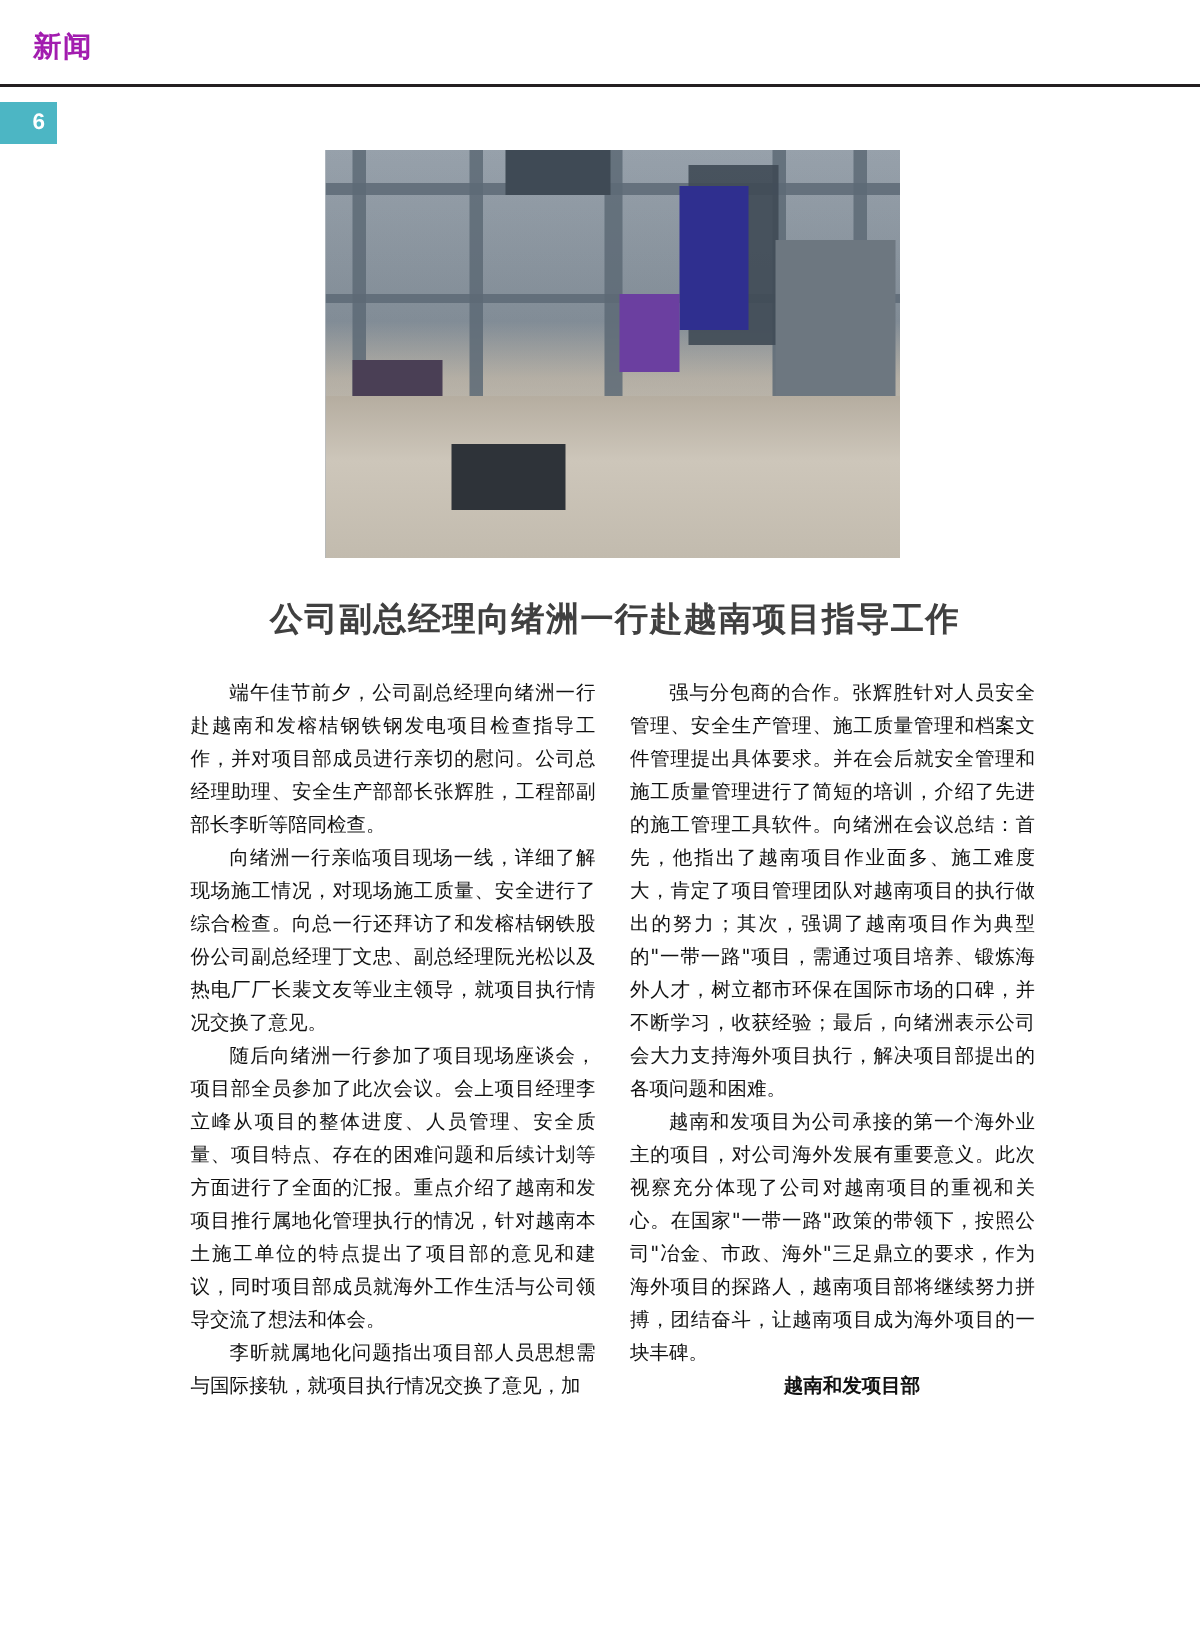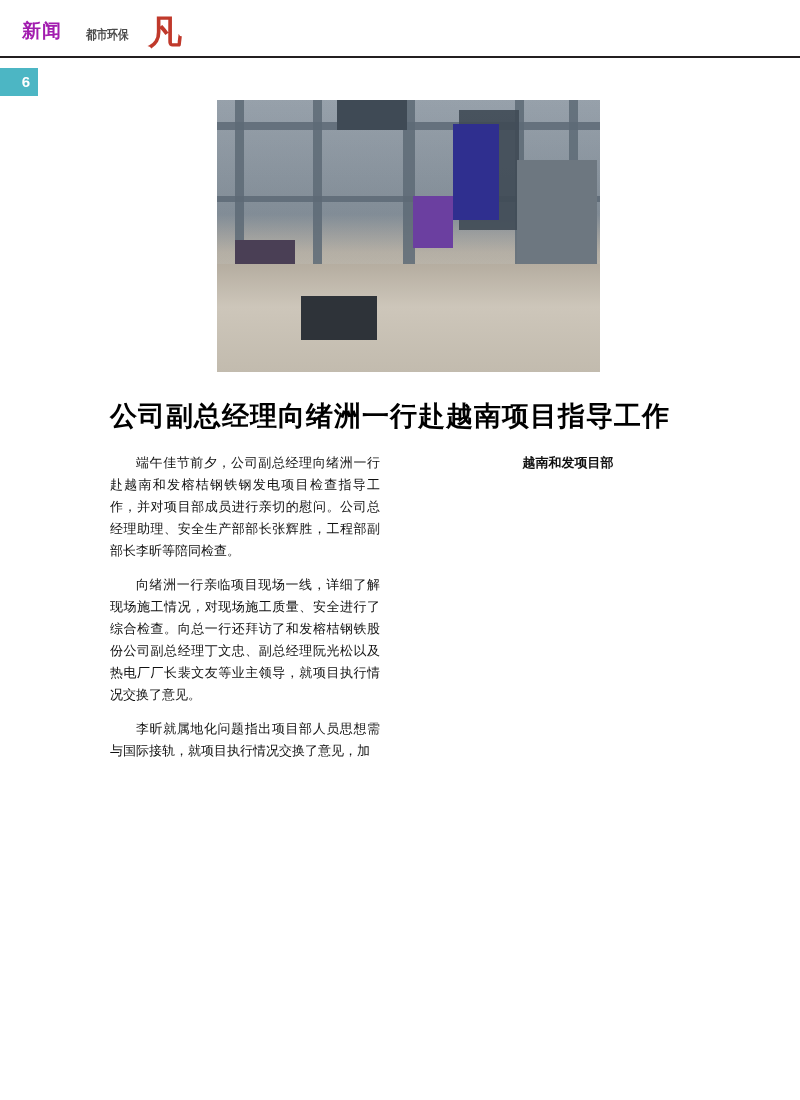--- a/index.html
+++ b/index.html
@@ -141,24 +141,25 @@
     width: 20px;
     height: 74px;
   }
 
   
   .headline {
     position: absolute;
     left: 110px;
     top: 398px;
     width: 600px;
-    font-size: 27px;
+    text-align: center;
+    font-size: 22px;
     font-weight: bold;
     letter-spacing: 1px;
-    color: #000000;
+    color: #404040;
     font-family: "DejaVu Sans", sans-serif;
   }
 
   
   .columns {
     position: absolute;
     left: 110px;
     top: 452px;
     width: 580px;
     height: 560px;
@@ -166,46 +167,40 @@
   .col {
     position: absolute;
     top: 0;
     width: 270px;
     font-size: 13px;
     line-height: 22px;
     color: #111111;
     text-align: justify;
     font-family: "DejaVu Sans", sans-serif;
   }
-  .col.left { left: 0; }
+  .col.left { left: 17px; }
   .col.right { left: 310px; }
   .col p {
     margin: 0 0 0 0;
     text-indent: 2em;
   }
-  .col p + p { margin-top: 12px; }
+  .col p + p { margin-top: 0px; }
   .signature {
     margin-top: 16px;
     text-align: center;
     font-weight: bold;
     font-size: 13px;
     text-indent: 0;
   }
 </style>
 </head>
 <body>
 
 <div class="header">
   <div class="header-section">新闻</div>
-  <div class="header-logo">
-    <div class="header-logo-text">都市环保</div>
-    <div class="header-logo-mark">
-      <span class="accent">凡</span>
-    </div>
-  </div>
   <div class="header-rule"></div>
 </div>
 
 <div class="page-tab">
   <span>6</span>
 </div>
 
 <div class="photo-wrap">
   <div class="photo">
     <div class="beam vert" style="left:18px;"></div>
@@ -232,18 +227,21 @@
     <div class="worker" style="left:262px;"></div>
   </div>
 </div>
 
 <div class="headline">公司副总经理向绪洲一行赴越南项目指导工作</div>
 
 <div class="columns">
   <div class="col left">
     <p>端午佳节前夕，公司副总经理向绪洲一行赴越南和发榕桔钢铁钢发电项目检查指导工作，并对项目部成员进行亲切的慰问。公司总经理助理、安全生产部部长张辉胜，工程部副部长李昕等陪同检查。</p>
     <p>向绪洲一行亲临项目现场一线，详细了解现场施工情况，对现场施工质量、安全进行了综合检查。向总一行还拜访了和发榕桔钢铁股份公司副总经理丁文忠、副总经理阮光松以及热电厂厂长裴文友等业主领导，就项目执行情况交换了意见。</p>
+    <p>随后向绪洲一行参加了项目现场座谈会，项目部全员参加了此次会议。会上项目经理李立峰从项目的整体进度、人员管理、安全质量、项目特点、存在的困难问题和后续计划等方面进行了全面的汇报。重点介绍了越南和发项目推行属地化管理执行的情况，针对越南本土施工单位的特点提出了项目部的意见和建议，同时项目部成员就海外工作生活与公司领导交流了想法和体会。</p>
     <p>李昕就属地化问题指出项目部人员思想需与国际接轨，就项目执行情况交换了意见，加</p>
   </div>
   <div class="col right">
+    <p>强与分包商的合作。张辉胜针对人员安全管理、安全生产管理、施工质量管理和档案文件管理提出具体要求。并在会后就安全管理和施工质量管理进行了简短的培训，介绍了先进的施工管理工具软件。向绪洲在会议总结：首先，他指出了越南项目作业面多、施工难度大，肯定了项目管理团队对越南项目的执行做出的努力；其次，强调了越南项目作为典型的"一带一路"项目，需通过项目培养、锻炼海外人才，树立都市环保在国际市场的口碑，并不断学习，收获经验；最后，向绪洲表示公司会大力支持海外项目执行，解决项目部提出的各项问题和困难。</p>
+    <p>越南和发项目为公司承接的第一个海外业主的项目，对公司海外发展有重要意义。此次视察充分体现了公司对越南项目的重视和关心。在国家"一带一路"政策的带领下，按照公司"冶金、市政、海外"三足鼎立的要求，作为海外项目的探路人，越南项目部将继续努力拼搏，团结奋斗，让越南项目成为海外项目的一块丰碑。</p>
     <p class="signature">越南和发项目部</p>
   </div>
 </div>
 
 </body></html>

